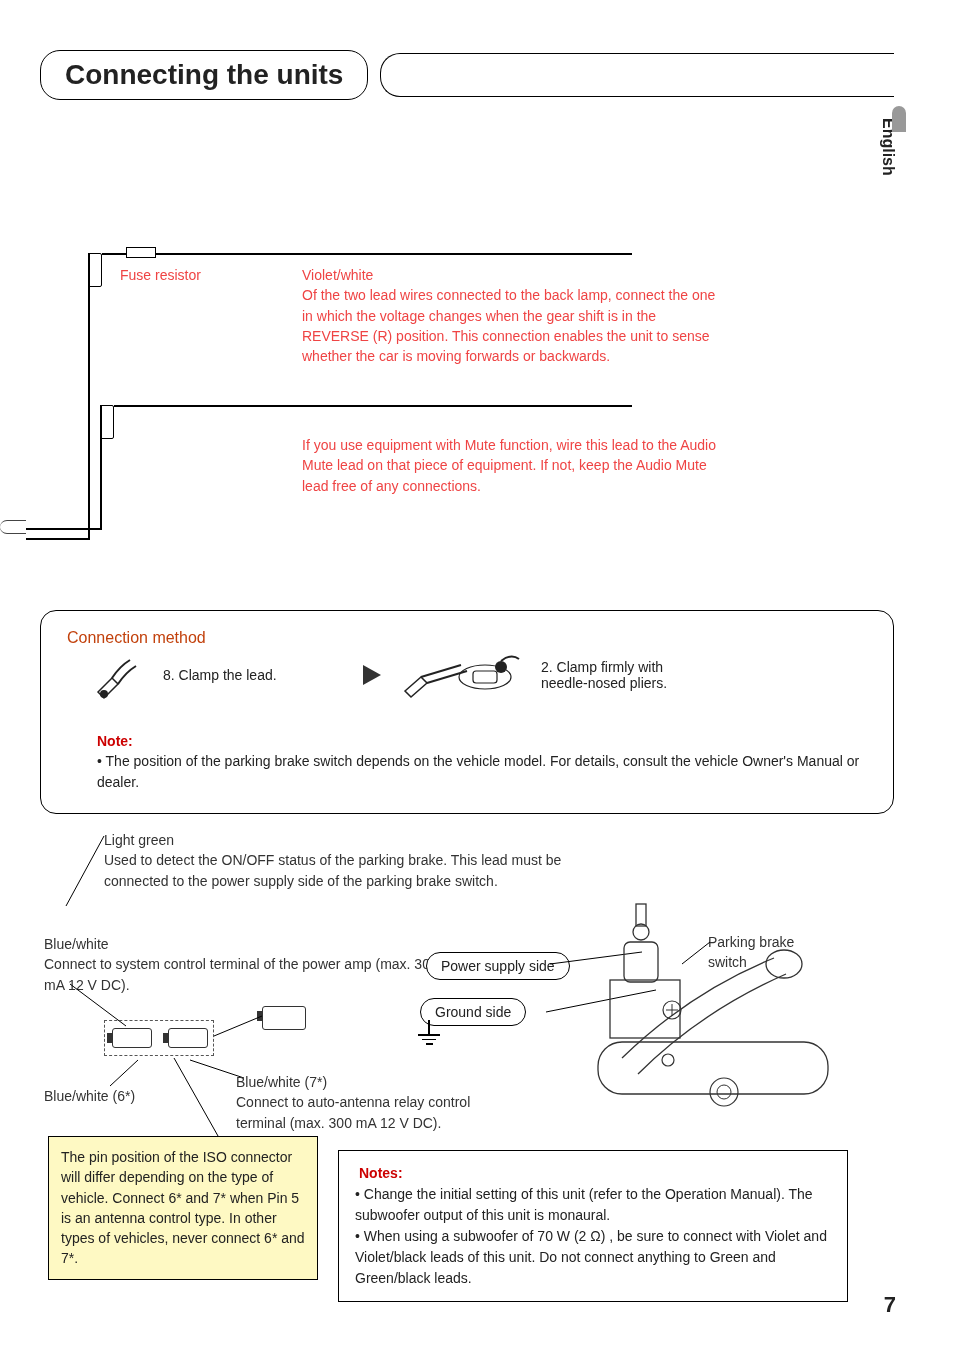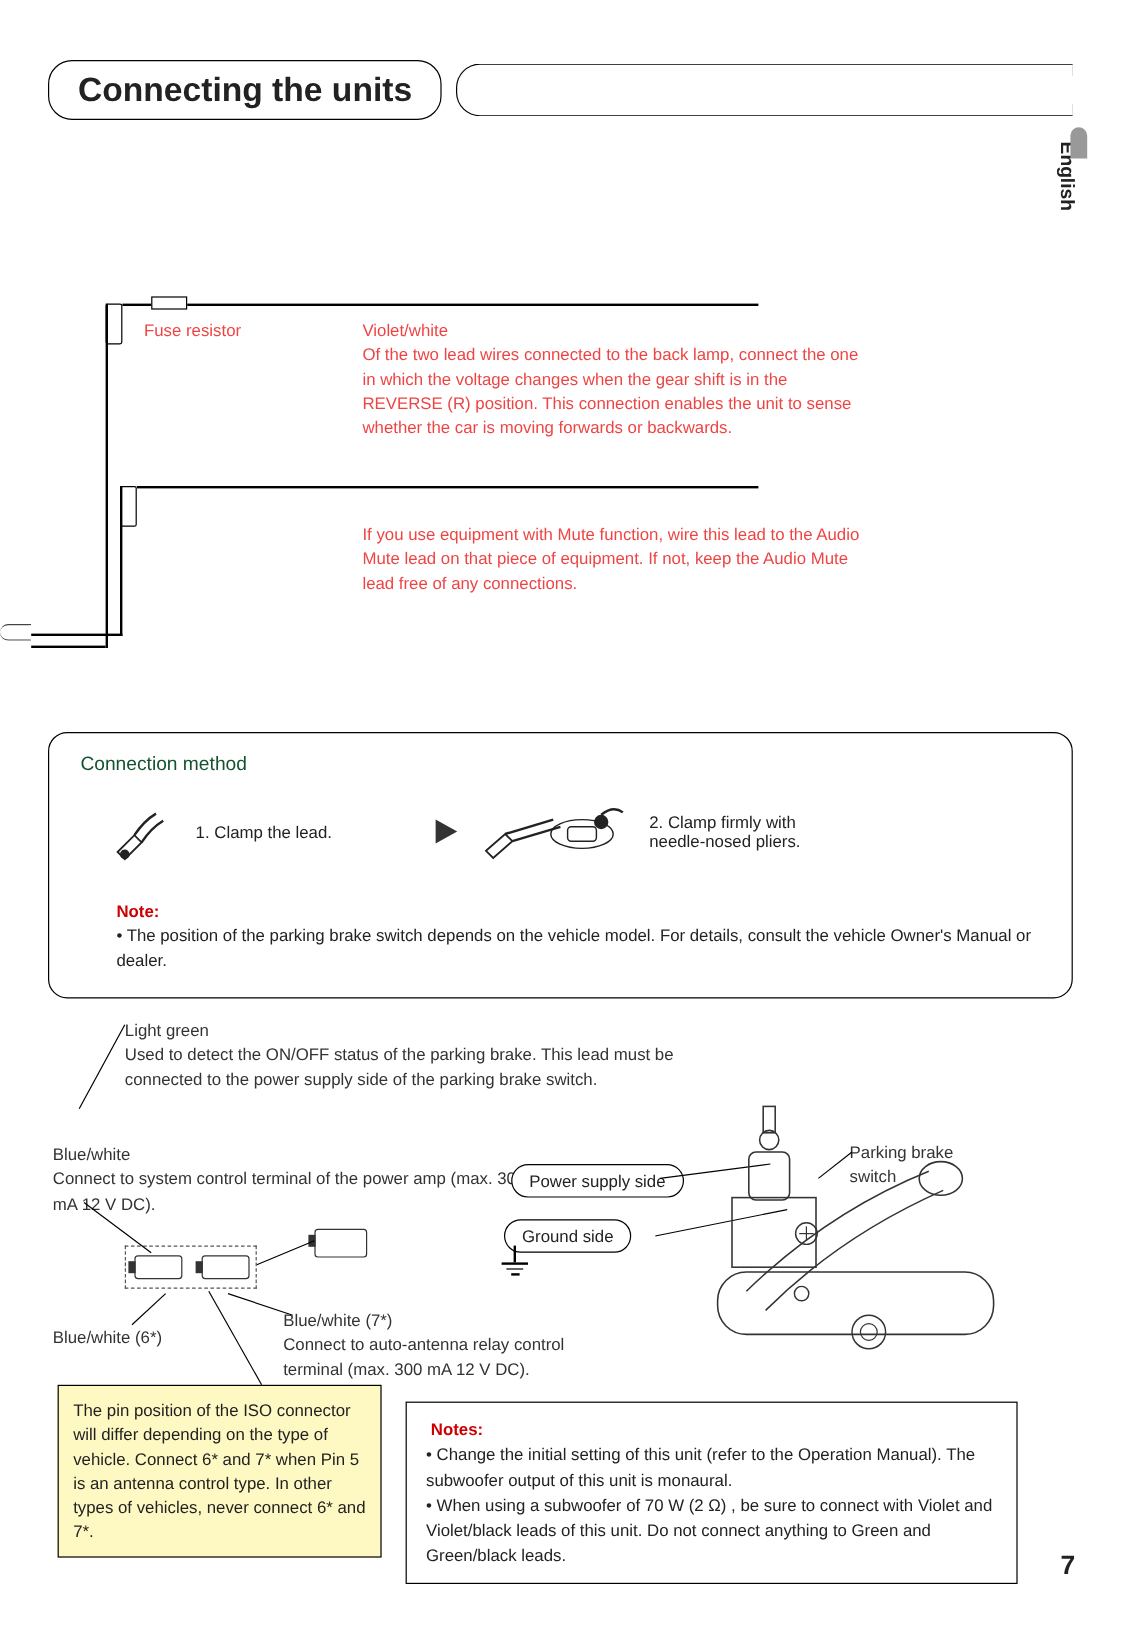--- a/index.html
+++ b/index.html
@@ -105,23 +105,22 @@
     }
 
     .conn-method-box {
       border: 1px solid #000;
       border-radius: 16px;
       padding: 18px 26px 20px;
       margin-top: 10px;
       position: relative;
     }
     .cm-title {
-      color: #14532d;
+      color: #c2410c;
       font-size: 16px;
-      margin-bottom: 18px;
     }
     .cm-row {
       display: flex;
       align-items: center;
       gap: 20px;
       font-size: 14px;
       padding-left: 20px;
     }
     .clamp-icon {
       width: 56px; height: 56px;
@@ -248,21 +247,21 @@
   <div class="cm-title">Connection method</div>
   <div class="cm-row">
     <div class="clamp-icon">
       <svg width="50" height="50" viewBox="0 0 50 50">
           <path d="M8 42 L22 28 L28 34 L14 48 Z" fill="none" stroke="#222" stroke-width="1.5"></path>
           <path d="M22 28 Q30 16 40 10" fill="none" stroke="#222" stroke-width="2"></path>
           <path d="M28 34 Q36 22 46 16" fill="none" stroke="#222" stroke-width="2"></path>
           <circle cx="14" cy="44" r="4" fill="#222"></circle>
         </svg>
     </div>
-    <div style="width:120px">1. Clamp the lead.</div>
+    <div style="width:120px">8. Clamp the lead.</div>
     <div style="width:40px"></div>
     <div class="arrow-right"></div>
     <div class="clamp-icon" style="width:120px">
       <svg width="120" height="56" viewBox="0 0 120 56">
         <path d="M4 44 L20 30 L26 36 L10 50 Z" fill="none" stroke="#222" stroke-width="1.5"></path>
         <path d="M20 30 L60 18" stroke="#222" stroke-width="2"></path>
         <path d="M26 36 L66 24" stroke="#222" stroke-width="2"></path>
         <ellipse cx="84" cy="30" rx="26" ry="12" fill="none" stroke="#222" stroke-width="1.2"></ellipse>
         <rect x="72" y="24" width="24" height="12" rx="3" fill="none" stroke="#222" stroke-width="1.2"></rect>
         <circle cx="100" cy="20" r="6" fill="#222"></circle>

